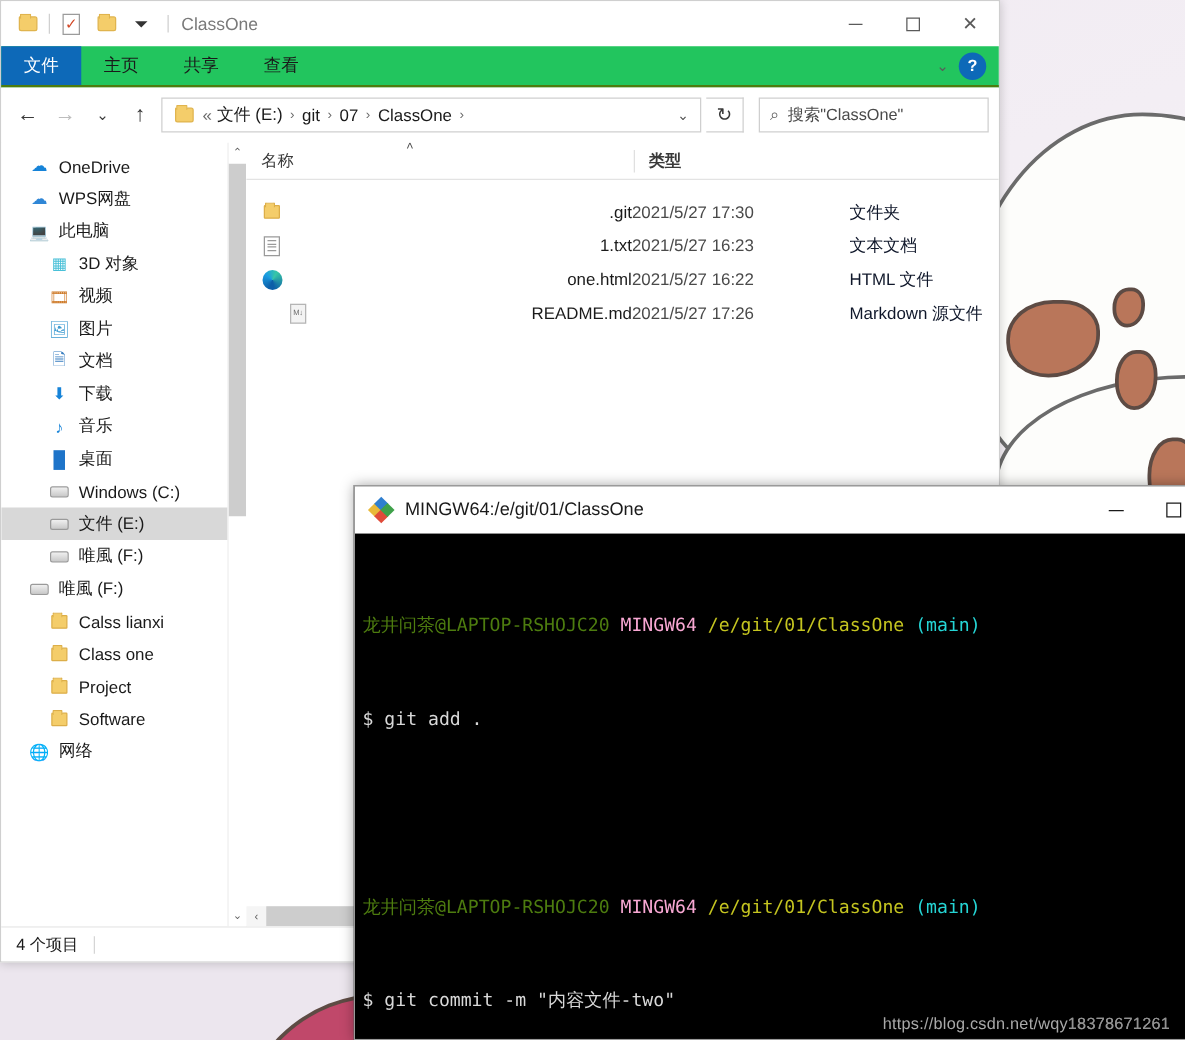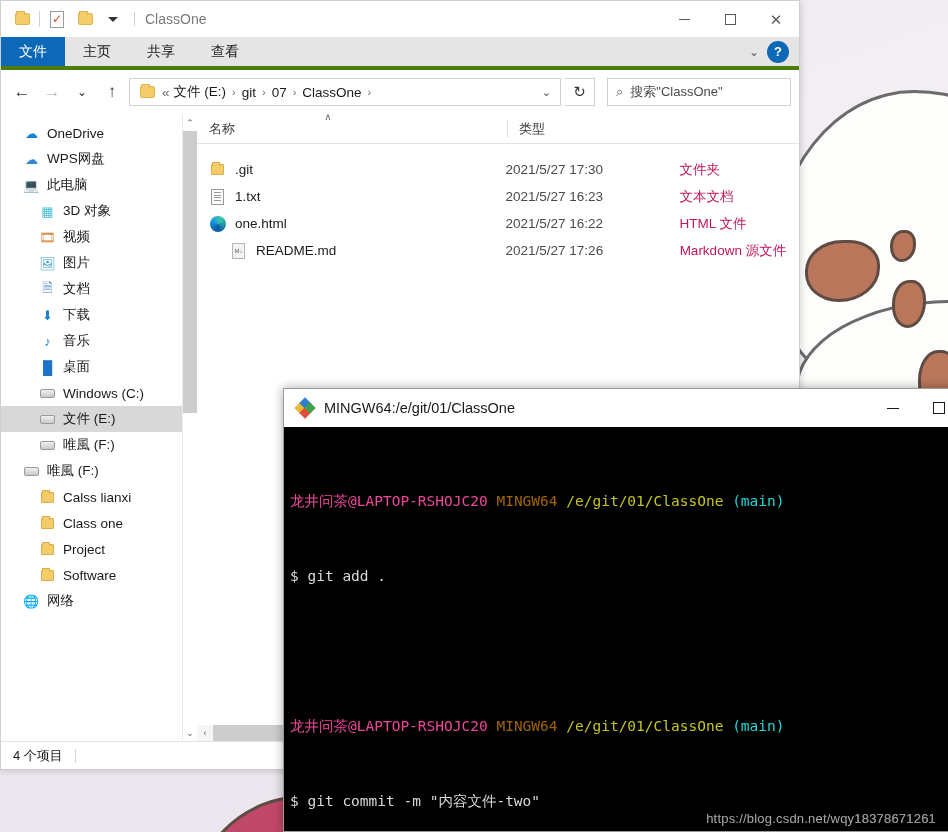--- a/index.html
+++ b/index.html
@@ -97,21 +97,21 @@
     width: 46px; height: 36px; display:flex;align-items:center;justify-content:center;
     color:#5a5a5a;
   }
   .wc .minline { width:11px;height:1px;background:#5a5a5a; display:block; }
   .wc .maxbox { width:11px;height:11px;border:1px solid #5a5a5a; display:block; }
   .wc .xg { font-size:15px; line-height:1; }
 
   
   #ribbon {
     height: 33px; flex: 0 0 33px; display:flex; align-items:stretch;
-    border-bottom:4px solid #4d7c0f; background:#e5e5e5;
+    border-bottom:2px solid #4d7c0f; background:#22c55e;
   }
   .rtab {
     padding: 0 18px; display:flex;align-items:center;justify-content:center;
     font-size:14px; color:#1a1a1a;
   }
   .rtab.active { background:#0d69b8; color:#fff; font-weight:400; }
   #ribbon-right { margin-left:auto; display:flex; align-items:center; gap:8px; padding-right:10px; }
   .chev-sm { color:#5a5a5a; font-size:12px; }
   .helpbtn {
     width:22px;height:22px;border-radius:50%;background:#0d69b8;color:#fff;
@@ -209,23 +209,23 @@
     display:flex; align-items:center; position:relative;
   }
   .colh + .colh::before {
     content:''; position:absolute; left:0; top:6px; bottom:6px; width:1px; background:#e0e0e0;
   }
   #sortmark {
     position:absolute; left:128px; top:-1px; font-size:10px; color:#4a4a4a; line-height:1;
   }
   .frow { height:27px; display:flex; align-items:center; }
   .fcell { font-size:13.5px; color:#1a1a1a; display:flex; align-items:center; }
-  .fname { padding-left:12px; gap:9px; }
+  .fname { padding-left:12px; gap:9px;justify-content:space-between; }
   .fdate { color:#4a4a4a; }
-  .ftype { color:#be185d; }
+  .ftype { color:#0f172a; }
   .fileico { width:17px;height:17px;display:flex;align-items:center;justify-content:center;flex:0 0 17px; }
   .txt-glyph {
     width:13px;height:16px;background:#fff;border:1px solid #9a9a9a;
     display:flex;flex-direction:column;justify-content:center;gap:1.5px;padding:0 2px;
   }
   .txt-glyph i { display:block;height:1px;background:#9a9a9a; }
   .edge-glyph {
     width:16px;height:16px;border-radius:50%;
     background: conic-gradient(from 200deg, #0c5ea8 0deg, #1b9de2 110deg, #38c7a5 190deg, #0c5ea8 330deg);
     position:relative;
@@ -278,22 +278,22 @@
   #term-wc { margin-left:auto; display:flex; height:38px; }
   #term-wc .twc { width:46px;height:38px;display:flex;align-items:center;justify-content:center;color:#1a1a1a; }
   #term-wc .minline { width:12px;height:1px;background:#1a1a1a;display:block; }
   #term-wc .maxbox { width:12px;height:12px;border:1px solid #1a1a1a;display:block; }
   #term-body {
     flex:1 1 auto; background:#000; padding:12px 0 0 6px;
     font-family:"DejaVu Sans Mono","Liberation Mono",monospace;
     font-size:14.5px; line-height:25px; overflow:hidden; white-space:pre;
   }
   .tl { display:block; }
-  .c-green { color:#ec4899; }
-  .c-magenta { color:#a16207; }
+  .c-green { color:#4d7c0f; }
+  .c-magenta { color:#f9a8d4; }
   .c-yellow { color:#c5c520; }
   .c-cyan { color:#25d5d5; }
   .c-white { color:#d8d8d8; }
   .blank { height:25px; }
 
   
   #watermark {
     position:absolute; right:12px; bottom:6px;
     font-size:13px; color:#a9a9a9;
     font-family:"Liberation Sans", sans-serif;
@@ -497,21 +497,21 @@
           <div class="thumb" style="top:0px;height:282px;"></div>
         </div>
         <div class="arrow" style="position:absolute;bottom:0;left:0;right:0;">⌄</div>
       </div>
     </div>
 
     <div id="listpane">
       <div id="colhdr">
         <div id="sortmark">˄</div>
         <div class="colh" style="width:310px;">名称</div>
-        <div class="colh" style="width:120px;">类型</div>
+        <div class="colh" style="width:120px;font-weight:bold;">类型</div>
       </div>
 
       <div style="height:12px;"></div>
 
       <div class="frow">
         <div class="fcell fname" style="width:310px;">
           <span class="fileico">
               <span class="mini-folder"></span>
             </span>
           <span>.git</span>

